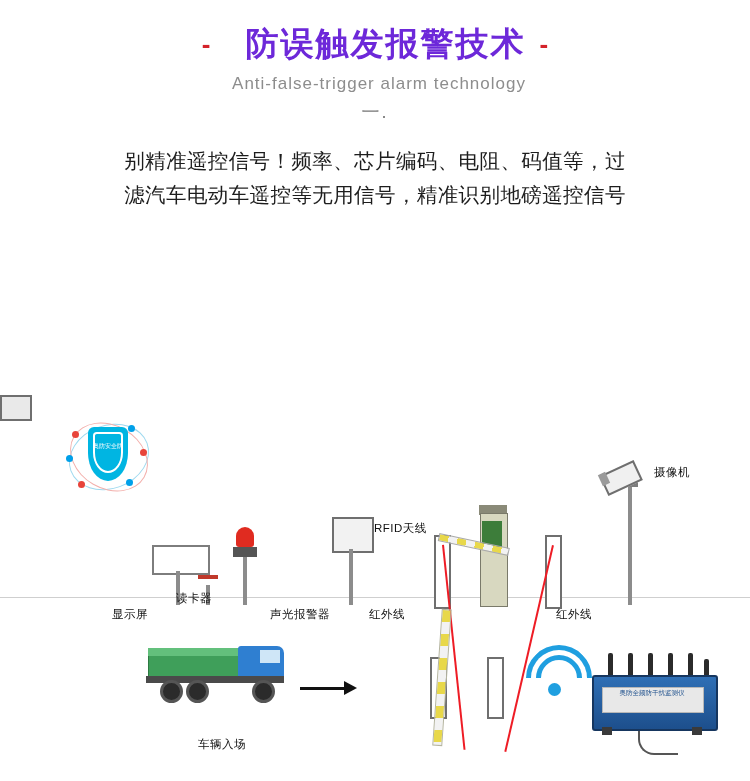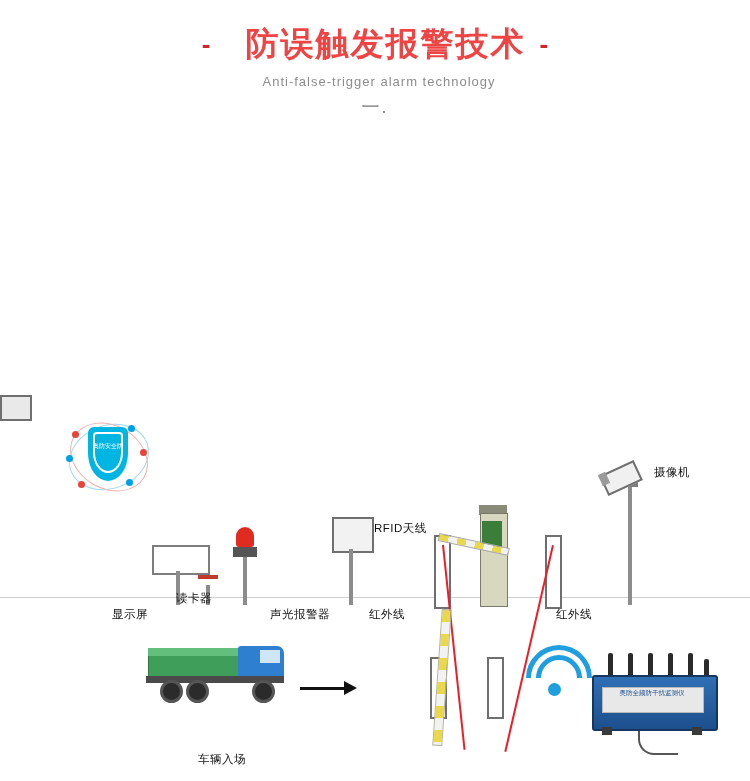--- a/index.html
+++ b/index.html
@@ -32,31 +32,31 @@
     justify-content: center;
     gap: 14px;
   }
   .title-dash {
     color: #d4232a;
     font-size: 26px;
     font-weight: bold;
     line-height: 1;
   }
   .title-main {
-    color: #ef4444;
+    color: #6d28d9;
     font-size: 33px;
     font-weight: bold;
     letter-spacing: 2px;
     line-height: 1.1;
     margin-left: 21px;
   }
   .title-sub {
     margin-top: 12px;
     color: #8d8d8d;
-    font-size: 13px;
+    font-size: 17px;
     letter-spacing: 1px;
     margin-left: 8px;
   }
   .title-mark {
     margin-top: 6px;
     color: #777777;
     font-size: 18px;
     letter-spacing: 2px;
   }
 
@@ -300,38 +300,40 @@
   }
 
   
   #cap-display  { left: 112px; top: 212px; }
   #cap-reader   { left: 176px; top: 196px; }
   #cap-alarm    { left: 270px; top: 212px; }
   #cap-rfid     { left: 374px; top: 126px; }
   #cap-ir-left  { left: 369px; top: 212px; }
   #cap-ir-right { left: 556px; top: 212px; }
   #cap-camera   { left: 654px; top: 70px; }
-  #cap-truck    { left: 198px; top: 357px; text-align: right; }
+  #cap-truck    { left: 198px; top: 342px; text-align: right; }
 </style>
 </head>
 <body>
 
 <div class="page">
 
   <div class="header">
     <div class="title-row">
       <span class="title-dash">-</span>
       <span class="title-main">防误触发报警技术</span>
       <span class="title-dash">-</span>
     </div>
     <div class="title-sub">Anti-false-trigger alarm technology</div>
     <div class="title-mark">一.</div>
   </div>
 
   <div class="body-text">
+    <div class="line">别精准遥控信号！频率、芯片编码、电阻、码值等，过</div>
+    <div class="line">滤汽车电动车遥控等无用信号，精准识别地磅遥控信号</div>
   </div>
 
   <div class="illustration">
 
     <div class="ground"></div>
 
     <div class="logo-badge">
       <div class="logo-ring"></div>
       <div class="logo-ring2"></div>
       <div class="logo-dot d1"></div>

